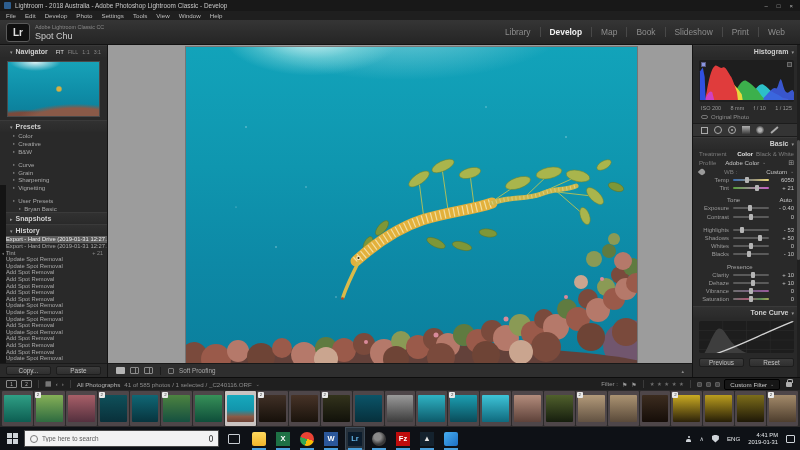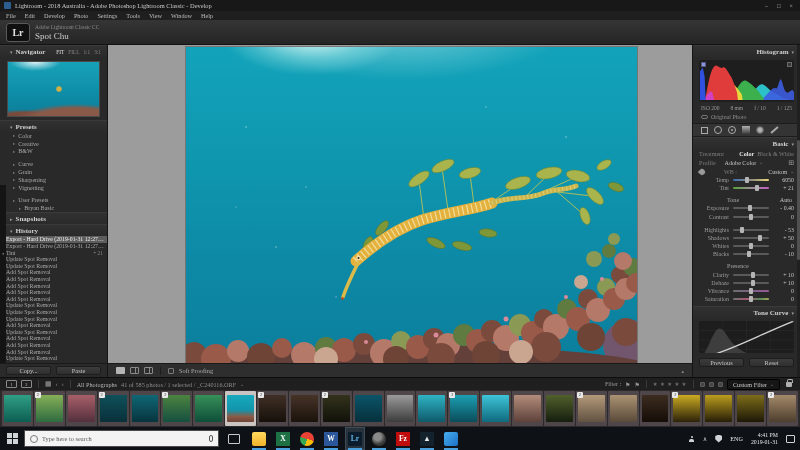--- a/index.html
+++ b/index.html
@@ -1,17 +1,17 @@
 <!DOCTYPE html>
 <html><head>
 <meta charset="utf-8">
 <style>
   *{box-sizing:border-box;margin:0;padding:0}
   body{background:#000;font-family:"Liberation Sans",sans-serif}
-  #root{position:relative;width:800px;height:450px;background:#262626;overflow:hidden;font-family:Liberation Serif, serif}
+  #root{position:relative;width:800px;height:450px;background:#262626;overflow:hidden;font-family:Liberation Sans, sans-serif}
   
   .titlebar{position:absolute;left:0;top:0;right:0;height:11px;background:#181818;display:flex;align-items:center;gap:4px;padding:0 4px}
   .appico{width:7px;height:7px;background:#2d5d8e;border-radius:1px;flex:0 0 auto}
   .ttl{font-size:6.4px;color:#c8c8c8;white-space:nowrap;flex:1}
   .winctl{display:flex;gap:9px;font-size:6px;color:#b8b8b8;padding-right:3px}
   .menubar{position:absolute;left:0;top:11px;right:0;height:9px;background:#1f1f1f;display:flex;align-items:center;gap:9px;padding:0 6px}
   .mi{font-size:6.2px;color:#bfbfbf;white-space:nowrap}
   
   .idplate{position:absolute;left:0;top:20px;right:0;height:25px;background:linear-gradient(180deg,#353535,#252525);border-bottom:1px solid #131313;display:flex;align-items:center}
   .lrlogo{width:24px;height:19px;margin:0 5px 0 6px;border:1px solid #5a5a5a;border-radius:3px;background:#101010;color:#e0e0e0;font-size:10px;font-weight:bold;display:flex;align-items:center;justify-content:center}
@@ -174,20 +174,30 @@
       <span class="mi">Window</span>
       <span class="mi">Help</span>
     </div>
 
   <div class="idplate">
     <span class="lrlogo">Lr</span>
     <span class="idtext">
       <div class="l1">Adobe Lightroom Classic CC</div>
       <div class="l2">Spot Chu</div>
     </span>
+    <span class="modules">
+
+    <span class="mod">Library</span>
+        <span class="mod active">Develop</span>
+        <span class="mod">Map</span>
+        <span class="mod">Book</span>
+        <span class="mod">Slideshow</span>
+        <span class="mod">Print</span>
+        <span class="mod">Web</span>
+      </span>
   </div>
 
   <div class="workspace">
 
     <div class="lpanel">
       <div class="phead">
         <span class="tri">▾</span>
         <span>Navigator</span>
         <span class="navzooms">
 

